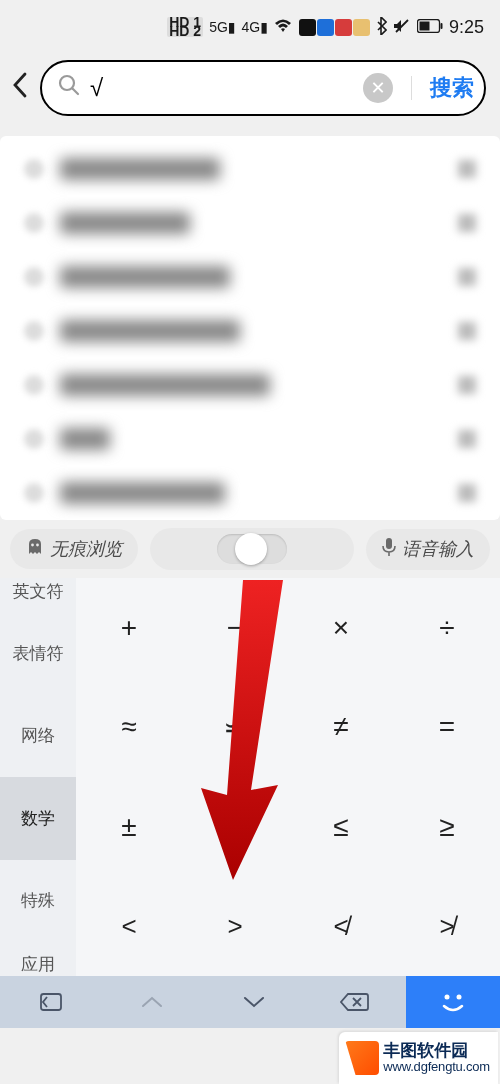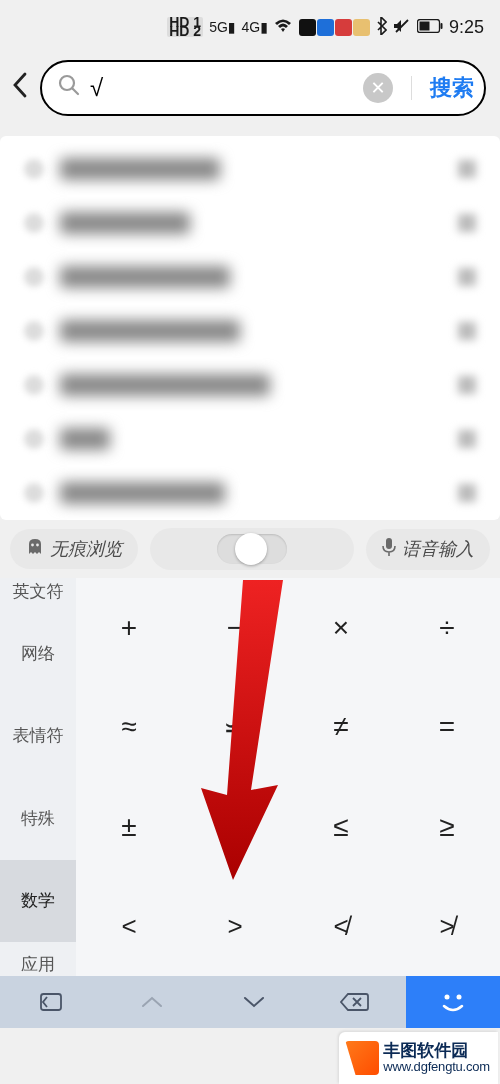--- a/index.html
+++ b/index.html
@@ -166,24 +166,24 @@
           <path d="M1 9 Q1 15 7 15 Q13 15 13 9 M7 15 V19" fill="none" stroke="#6a6a6a" stroke-width="1.6"></path>
         </svg>
     </span>
     <span>语音输入</span>
   </div>
 </div>
 
 <div class="kb-wrap">
   <div class="kb-cats">
     <div class="kb-cat clipped">英文符</div>
+    <div class="kb-cat">表情符</div>
     <div class="kb-cat">网络</div>
-    <div class="kb-cat">表情符</div>
+    <div class="kb-cat active">数学</div>
     <div class="kb-cat">特殊</div>
-    <div class="kb-cat active">数学</div>
     <div class="kb-cat clipped" style="align-items:flex-end;padding-bottom:0;padding-top:8px;">应用</div>
   </div>
   <div class="kb-grid" id="kb-grid">
       <div class="kb-key">+</div>
       <div class="kb-key">−</div>
       <div class="kb-key">×</div>
       <div class="kb-key">÷</div>
       <div class="kb-key">≈</div>
       <div class="kb-key">⋍</div>
       <div class="kb-key">≠</div>

